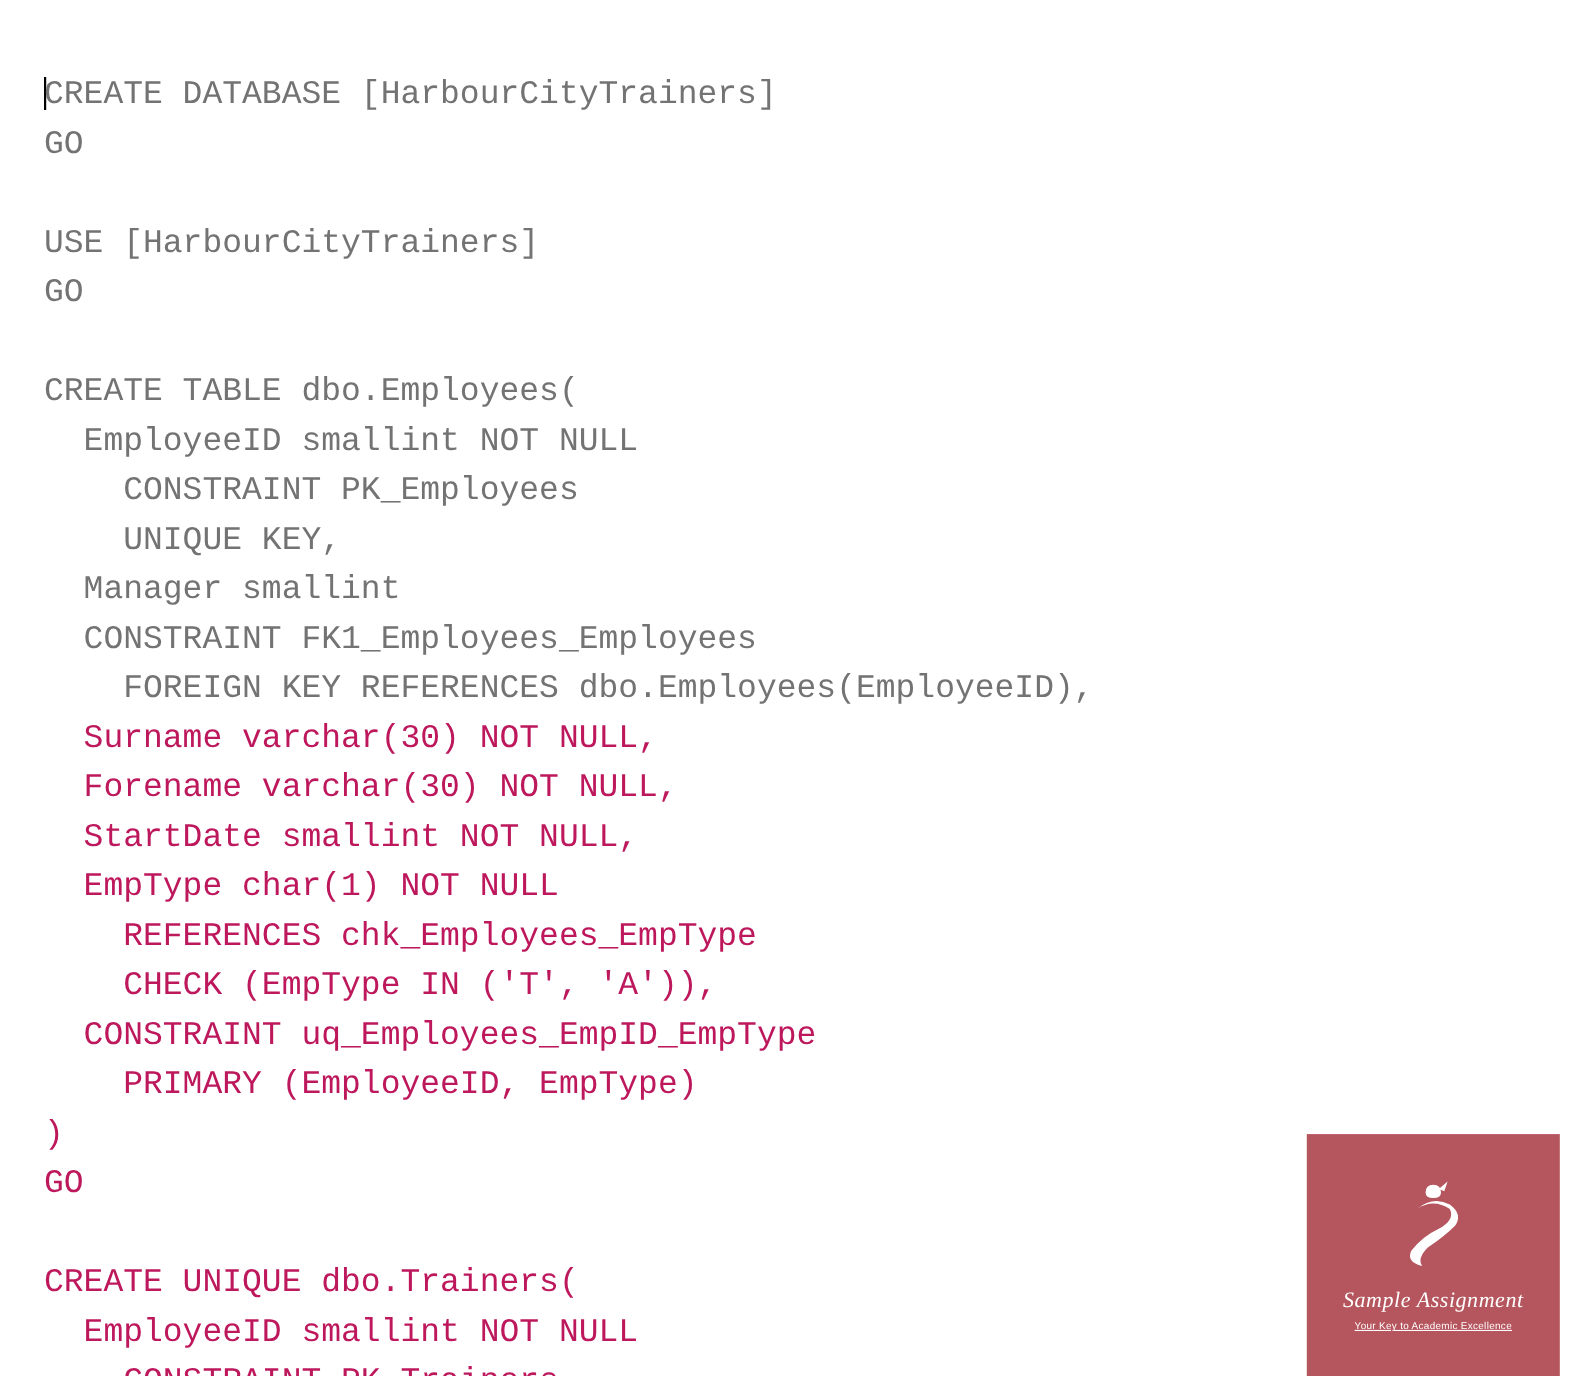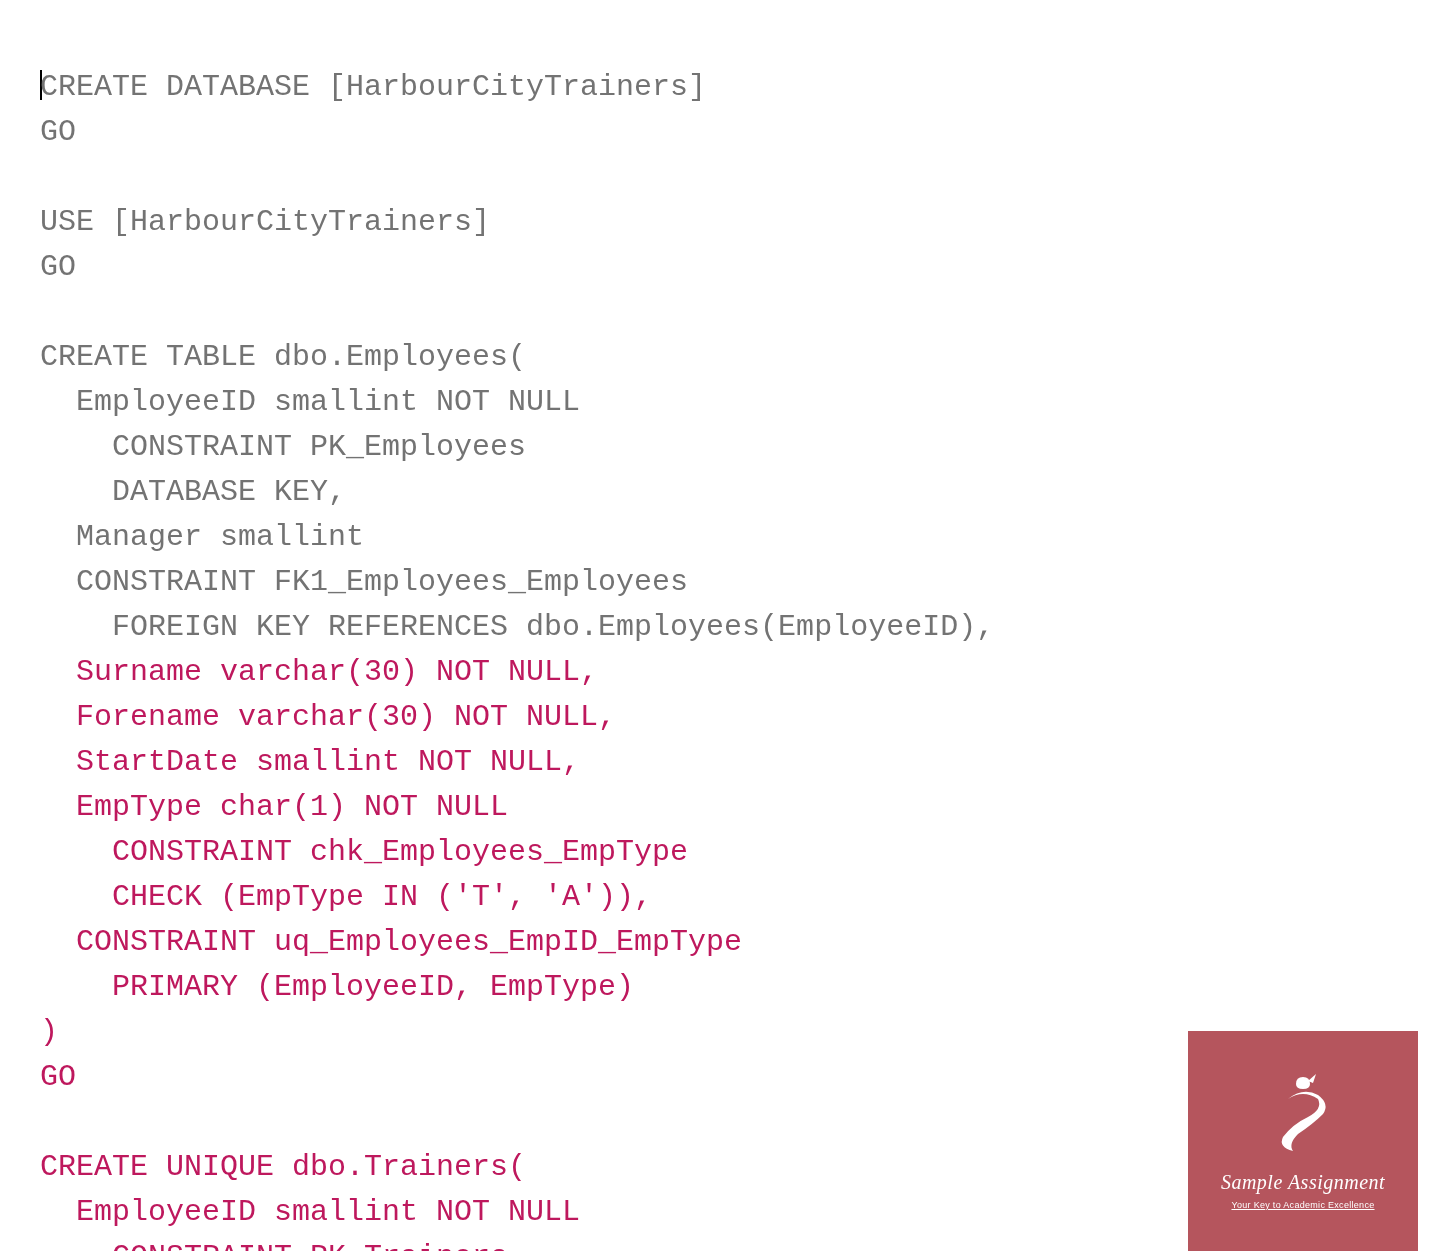--- a/index.html
+++ b/index.html
@@ -72,29 +72,29 @@
 <div class="code-block">
 <span class="dark"><span class="cursor"></span><span>CREATE DATABASE [HarbourCityTrainers]</span></span>
 <span class="dark">GO</span>
 <span class="dark"></span>
 <span class="dark">USE [HarbourCityTrainers]</span>
 <span class="dark">GO</span>
 <span class="dark"></span>
 <span class="dark">CREATE TABLE dbo.Employees(</span>
 <span class="dark">  EmployeeID smallint NOT NULL</span>
 <span class="dark">    CONSTRAINT PK_Employees</span>
-<span class="dark">    DATABASE KEY,</span>
+<span class="dark">    UNIQUE KEY,</span>
 <span class="dark">  Manager smallint</span>
 <span class="dark">  CONSTRAINT FK1_Employees_Employees</span>
 <span class="dark">    FOREIGN KEY REFERENCES dbo.Employees(EmployeeID),</span>
 <span class="faded">  Surname varchar(30) NOT NULL,</span>
 <span class="faded">  Forename varchar(30) NOT NULL,</span>
 <span class="faded">  StartDate smallint NOT NULL,</span>
 <span class="faded">  EmpType char(1) NOT NULL</span>
-<span class="faded">    CONSTRAINT chk_Employees_EmpType</span>
+<span class="faded">    REFERENCES chk_Employees_EmpType</span>
 <span class="faded">    CHECK (EmpType IN ('T', 'A')),</span>
 <span class="faded">  CONSTRAINT uq_Employees_EmpID_EmpType</span>
 <span class="faded">    PRIMARY (EmployeeID, EmpType)</span>
 <span class="faded">)</span>
 <span class="faded">GO</span>
 <span class="faded"></span>
 <span class="faded">CREATE UNIQUE dbo.Trainers(</span>
 <span class="faded">  EmployeeID smallint NOT NULL</span>
 <span class="faded">    CONSTRAINT PK_Trainers</span>
 </div>

